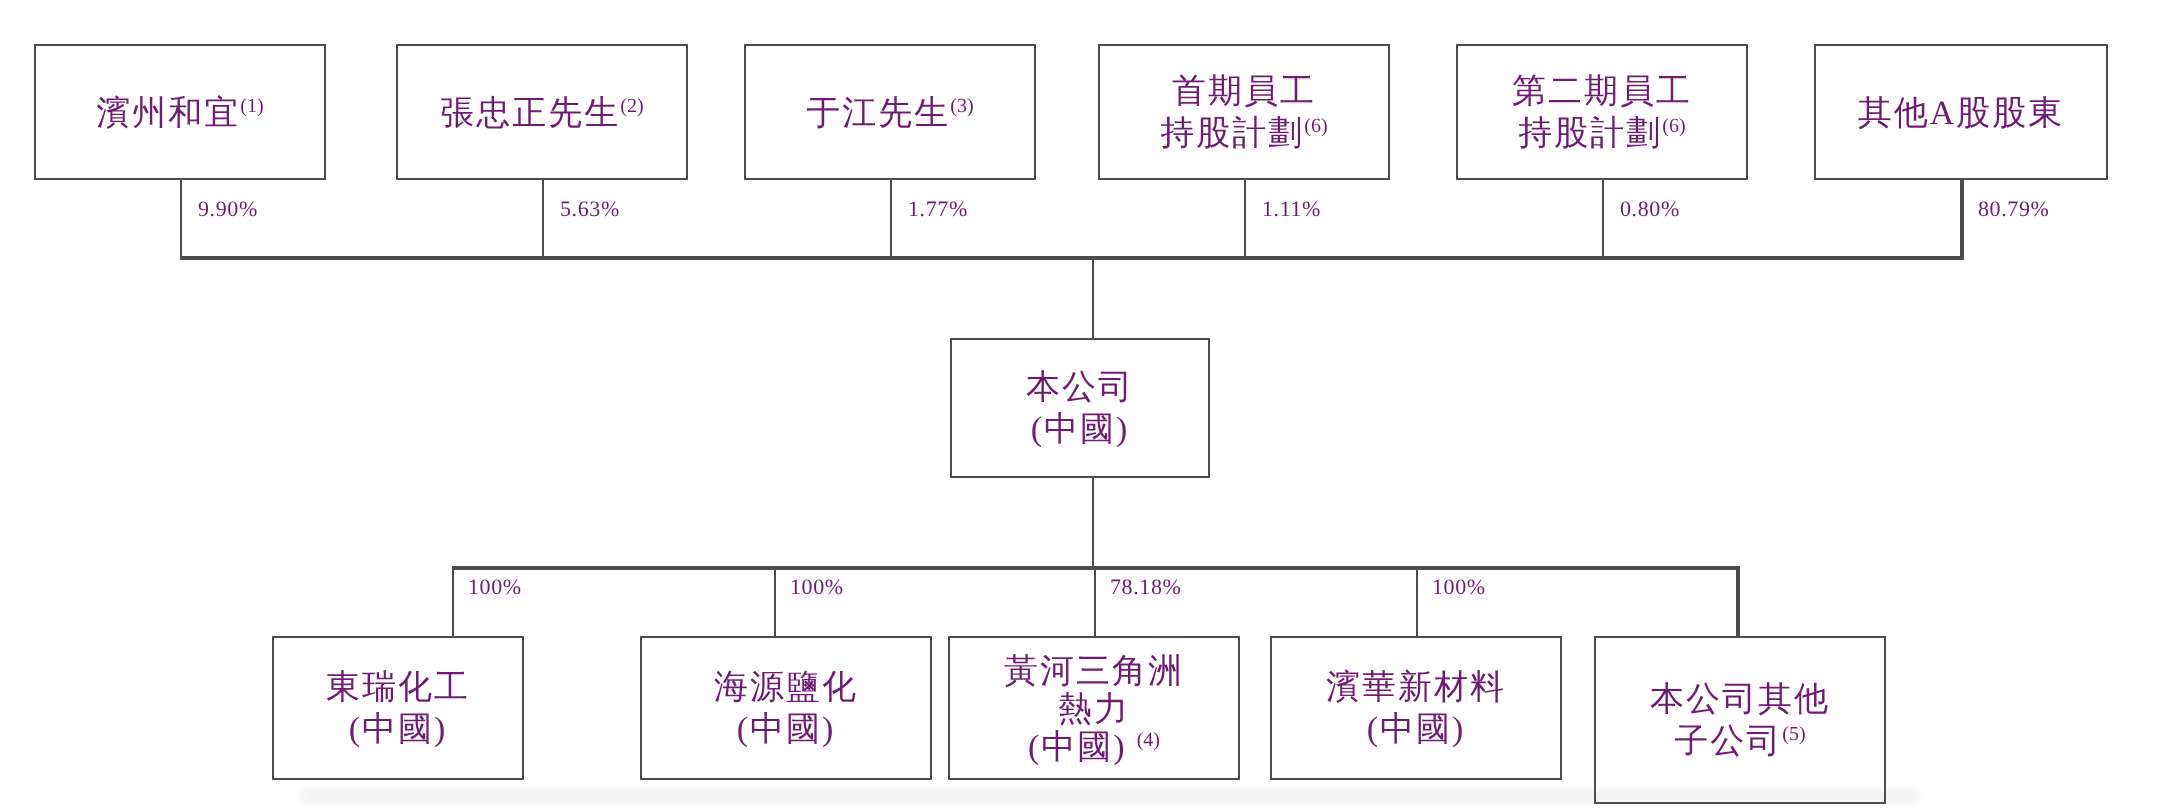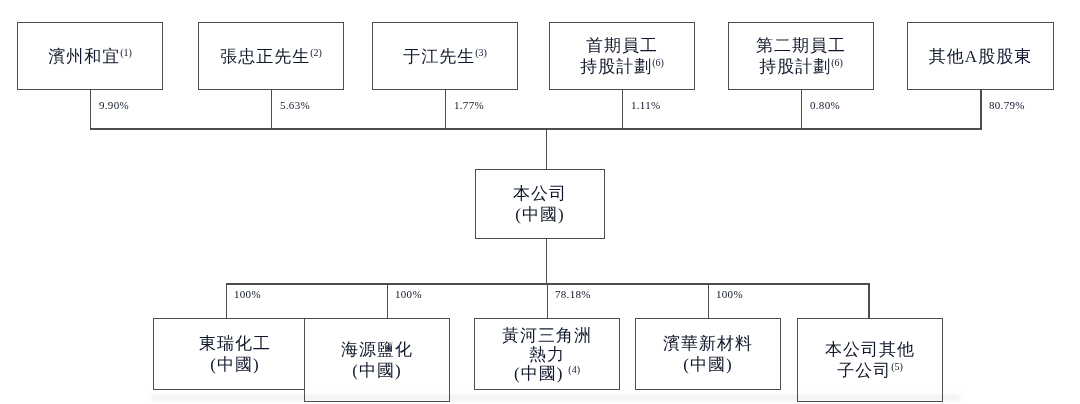--- a/index.html
+++ b/index.html
@@ -1,21 +1,21 @@
 <!DOCTYPE html>
 <html><head>
 <meta charset="utf-8">
 <style>
   html,body{margin:0;padding:0;background:#ffffff;}
   #stage{
     position:relative;
     width:1080px;height:404px;
     background:#ffffff;
     font-family:"Liberation Serif","DejaVu Serif",serif;
-    color:#0f172a;
+    color:#701a75;
     overflow:hidden;
   }
   .box{
     position:absolute;
     border:1.5px solid #4d4d4d;
     background:#ffffff;
     display:flex;
     flex-direction:column;
     align-items:center;
     justify-content:center;
@@ -105,26 +105,26 @@
   <div class="vline" style="left:386.5px;top:283px;height:35px"></div>
   <div class="vline" style="left:546.5px;top:283px;height:35px"></div>
   <div class="vline" style="left:707.5px;top:283px;height:35px"></div>
   <div class="vline" style="left:868px;top:283px;height:35px"></div>
 
   <div class="pct" style="left:234px;top:288px">100%</div>
   <div class="pct" style="left:395px;top:288px">100%</div>
   <div class="pct" style="left:555px;top:288px">78.18%</div>
   <div class="pct" style="left:716px;top:288px">100%</div>
 
-  <div class="box" style="left:153px;top:318px;width:164px;height:72px">
+  <div class="box" style="left:136px;top:318px;width:126px;height:72px">
     <div class="ln">東瑞化工</div>
     <div class="ln">(中國)</div>
   </div>
 
-  <div class="box" style="left:304px;top:318px;width:146px;height:84px">
+  <div class="box" style="left:320px;top:318px;width:146px;height:72px">
     <div class="ln">海源鹽化</div>
     <div class="ln">(中國)</div>
   </div>
 
   <div class="box" style="left:474px;top:318px;width:146px;height:72px;line-height:19px">
     <div class="ln">黃河三角洲</div>
     <div class="ln">熱力</div>
     <div class="ln"><span>(中國)</span><sup class="fn" style="margin-left:5px">(4)</sup></div>
   </div>
 

